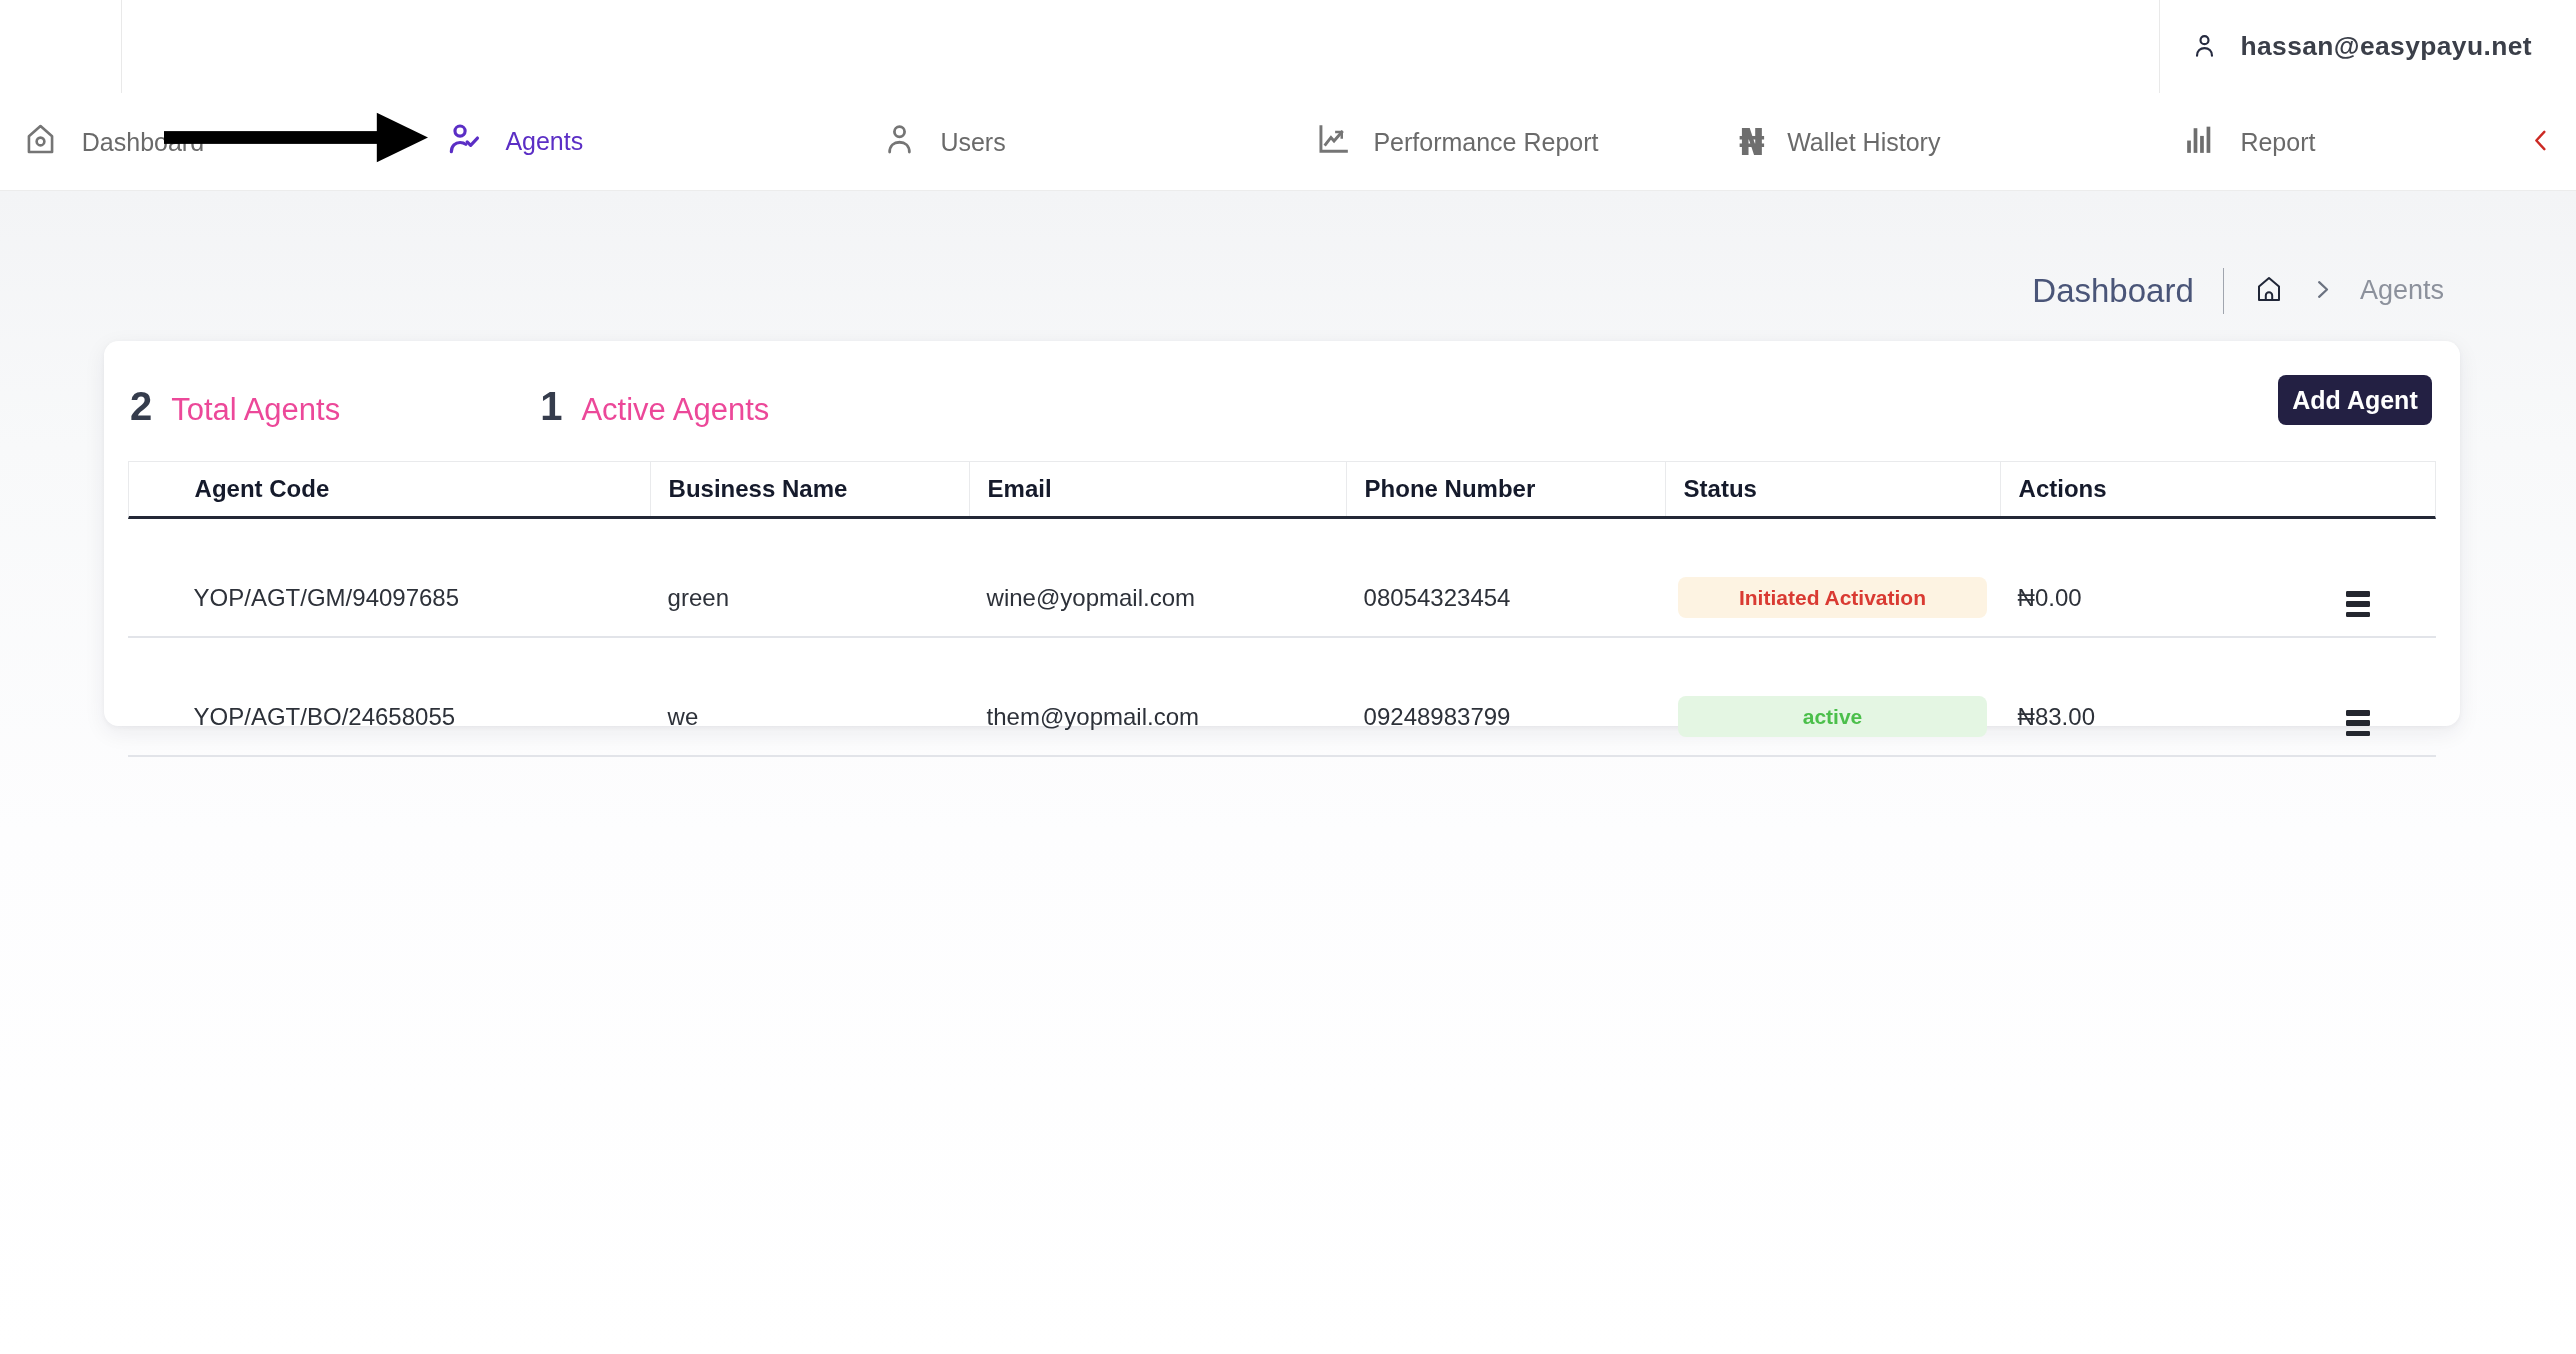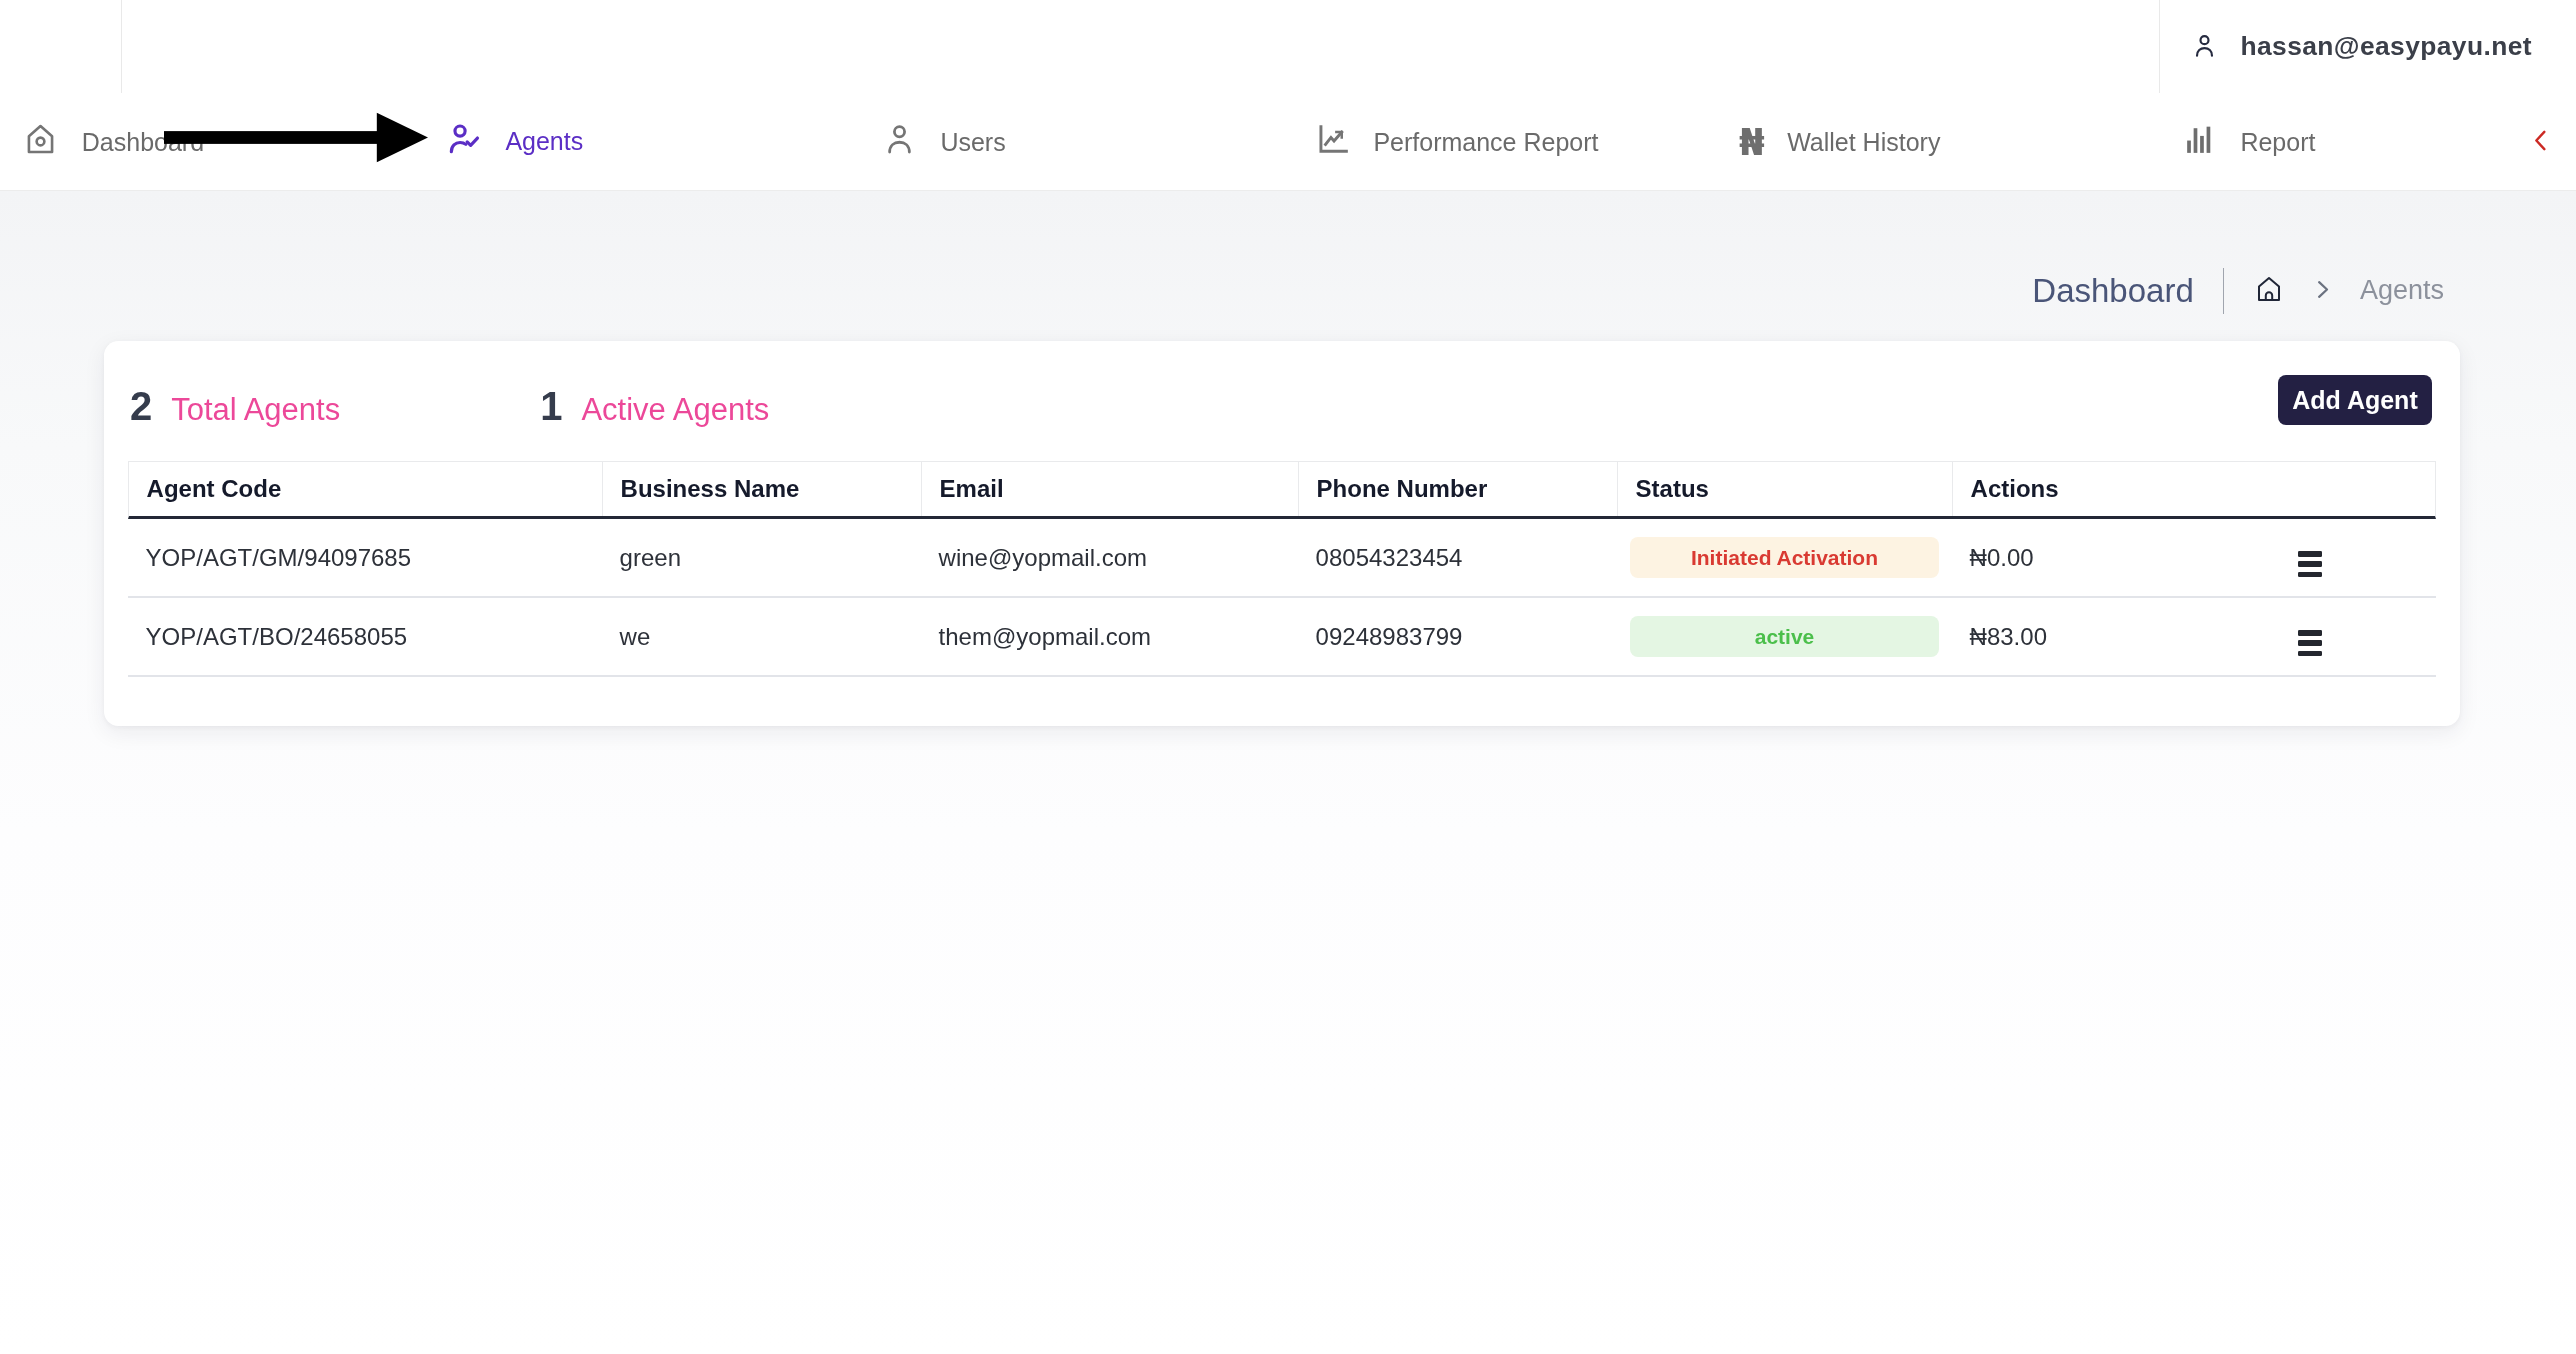--- a/index.html
+++ b/index.html
@@ -98,35 +98,36 @@
     display: flex; align-items: center; justify-content: center;
     cursor: pointer;
   }
 
   
   .agent-table { margin: 0 24px; }
   .tgrid {
     display: grid;
     grid-template-columns: 474px 319px 377px 319px 335px 304px 180px;
     align-items: center;
+    padding-left: 48px;
   }
   .thead {
     border: 1.6px solid #e9eaec;
     border-bottom: 3.2px solid #232836;
     height: 58px;
   }
   .th {
     font-size: 24px; font-weight: 700; color: #151a2b;
     padding: 0 17.6px; height: 100%;
     display: flex; align-items: center;
     border-right: 1.6px solid #e9eaec;
     white-space: nowrap;
   }
   .th:last-child { border-right: none; }
-  .trow { height: 79px; border-bottom: 2.4px solid #e2e4e9; }
+  .trow { height: 79px; border-bottom: 2.4px solid #e2e4e9; margin-top: 40px; }
   .td {
     font-size: 24px; color: #2d3139; padding: 0 17.6px;
     white-space: nowrap; overflow: hidden;
   }
   .td-status { display: flex; justify-content: center; padding: 0 13px; }
   .badge {
     width: 100%; text-align: center;
     padding: 8.8px 0; border-radius: 8px;
     font-size: 21px; font-weight: 700;
   }

